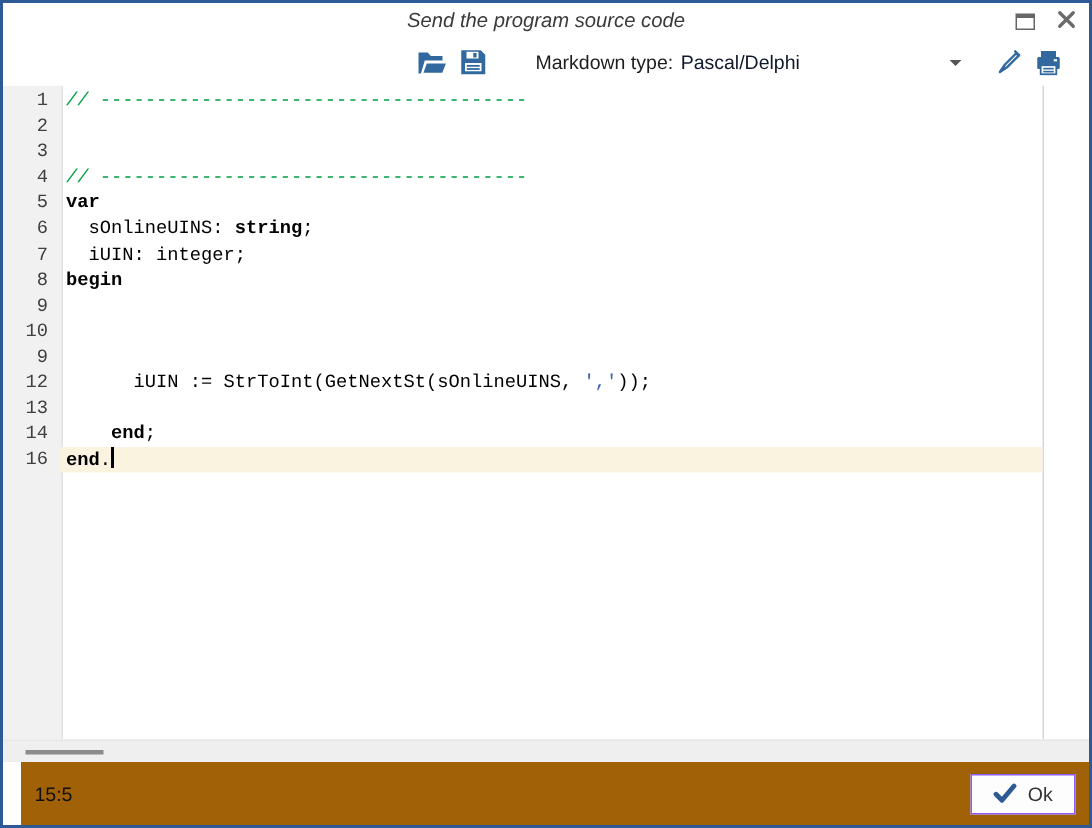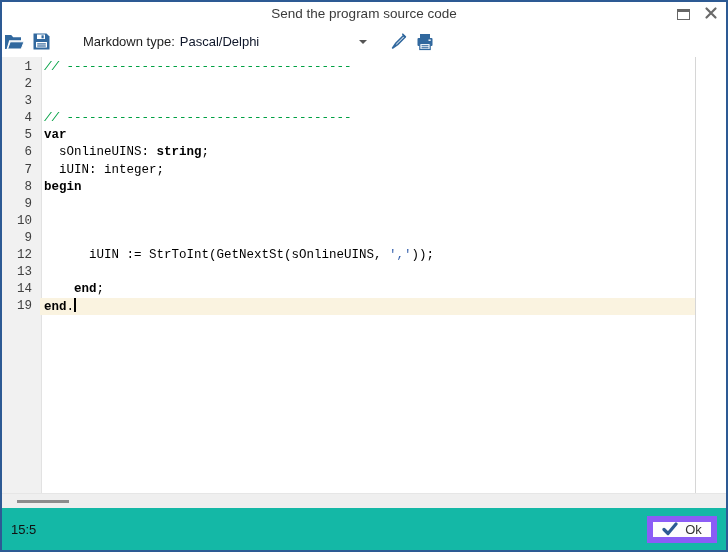--- a/index.html
+++ b/index.html
@@ -11,28 +11,28 @@
   body{font-family:"Liberation Sans", sans-serif;}
   .window{
     width:728px;height:552px;background:#fff;
     border:2px solid var(--accent);
     display:flex;flex-direction:column;position:relative;overflow:hidden;
   }
   
   .titlebar{height:24px;position:relative;flex:0 0 auto;}
   .title{
     position:absolute;left:0;right:0;top:4px;text-align:center;
-    font-size:13.5px;color:#3a3a3a;
+    font-size:13.5px;color:#3a3a3a;font-style:italic;
   }
   .winbtns{position:absolute;right:8px;top:4px;display:flex;gap:14px;align-items:center;}
   .btn-max{width:13px;height:11px;border:1px solid #666;border-top:3px solid #666;margin-top:2px;cursor:default;}
   .btn-close{width:14px;height:14px;position:relative;cursor:default;}
   .btn-close svg{display:block;}
   
-  .toolbar{height:31px;display:flex;align-items:center;padding:0 1px;flex:0 0 auto;}
+  .toolbar{height:31px;display:flex;align-items:center;padding:0 11px;flex:0 0 auto;justify-content:flex-end;}
   .tbtn{width:22px;height:22px;display:flex;align-items:center;justify-content:center;margin-right:5px;}
   .combo{
     display:flex;align-items:center;margin-left:26px;width:288px;height:24px;
     font-size:13px;color:#1d1d1d;position:relative;
   }
   .combo .lbl{margin-right:5px;}
   .combo .val{color:#0f172a;}
   .combo .chev{
     position:absolute;right:4px;top:10px;width:0;height:0;
     border-left:4px solid transparent;border-right:4px solid transparent;
@@ -56,24 +56,24 @@
   }
   .code{padding-left:4px;white-space:pre;color:#000;}
   .code .kw{font-weight:bold;color:#000;}
   .code .cm{color:var(--comment);font-style:italic;}
   .code .st{color:var(--string);}
   .cursor{display:inline-block;width:2px;height:14px;background:#000;vertical-align:-2px;}
   
   .hscroll{height:15px;background:#EFEFEF;position:relative;flex:0 0 auto;border-top:1px solid #e6e6e6;}
   .hthumb{position:absolute;left:15px;top:6px;width:52px;height:3px;background:#8C8C8C;}
   
-  .footer{height:42px;background:#14b8a6;display:flex;align-items:center;justify-content:space-between;padding:0 9px;flex:0 0 auto;}
+  .footer{height:42px;background:#a16207;display:flex;align-items:center;justify-content:space-between;padding:0 9px;flex:0 0 auto;margin-left:12px;}
   .caret-pos{font-size:13px;color:#111;}
   .ok-btn{
-    width:70px;height:27px;border:6px solid #8b5cf6;background:#FDFDFD;
+    width:70px;height:27px;border:1px solid #8b5cf6;background:#FDFDFD;
     display:flex;align-items:center;justify-content:center;gap:7px;
     font-size:13px;color:#333;cursor:default;
   }
 </style>
 </head>
 <body>
 
 <div class="window">
 
   <div class="titlebar">
@@ -178,21 +178,21 @@
           <span class="code"><span class="pl">      iUIN := StrToInt(GetNextSt(sOnlineUINS, </span><span class="st">','</span><span class="pl">));</span></span>
         </div>
         <div class="line">
           <span class="ln">13</span>
         </div>
         <div class="line">
           <span class="ln">14</span>
           <span class="code"><span class="pl">    </span><span class="kw">end</span><span class="pl">;</span></span>
         </div>
         <div class="line cur">
-          <span class="ln">19</span>
+          <span class="ln">16</span>
           <span class="code"><span class="kw">end</span><span class="pl">.</span><span class="cursor"></span></span>
         </div>
       </div>
   </div>
 
   <div class="hscroll">
     <div class="hthumb"></div>
   </div>
 
   <div class="footer">

